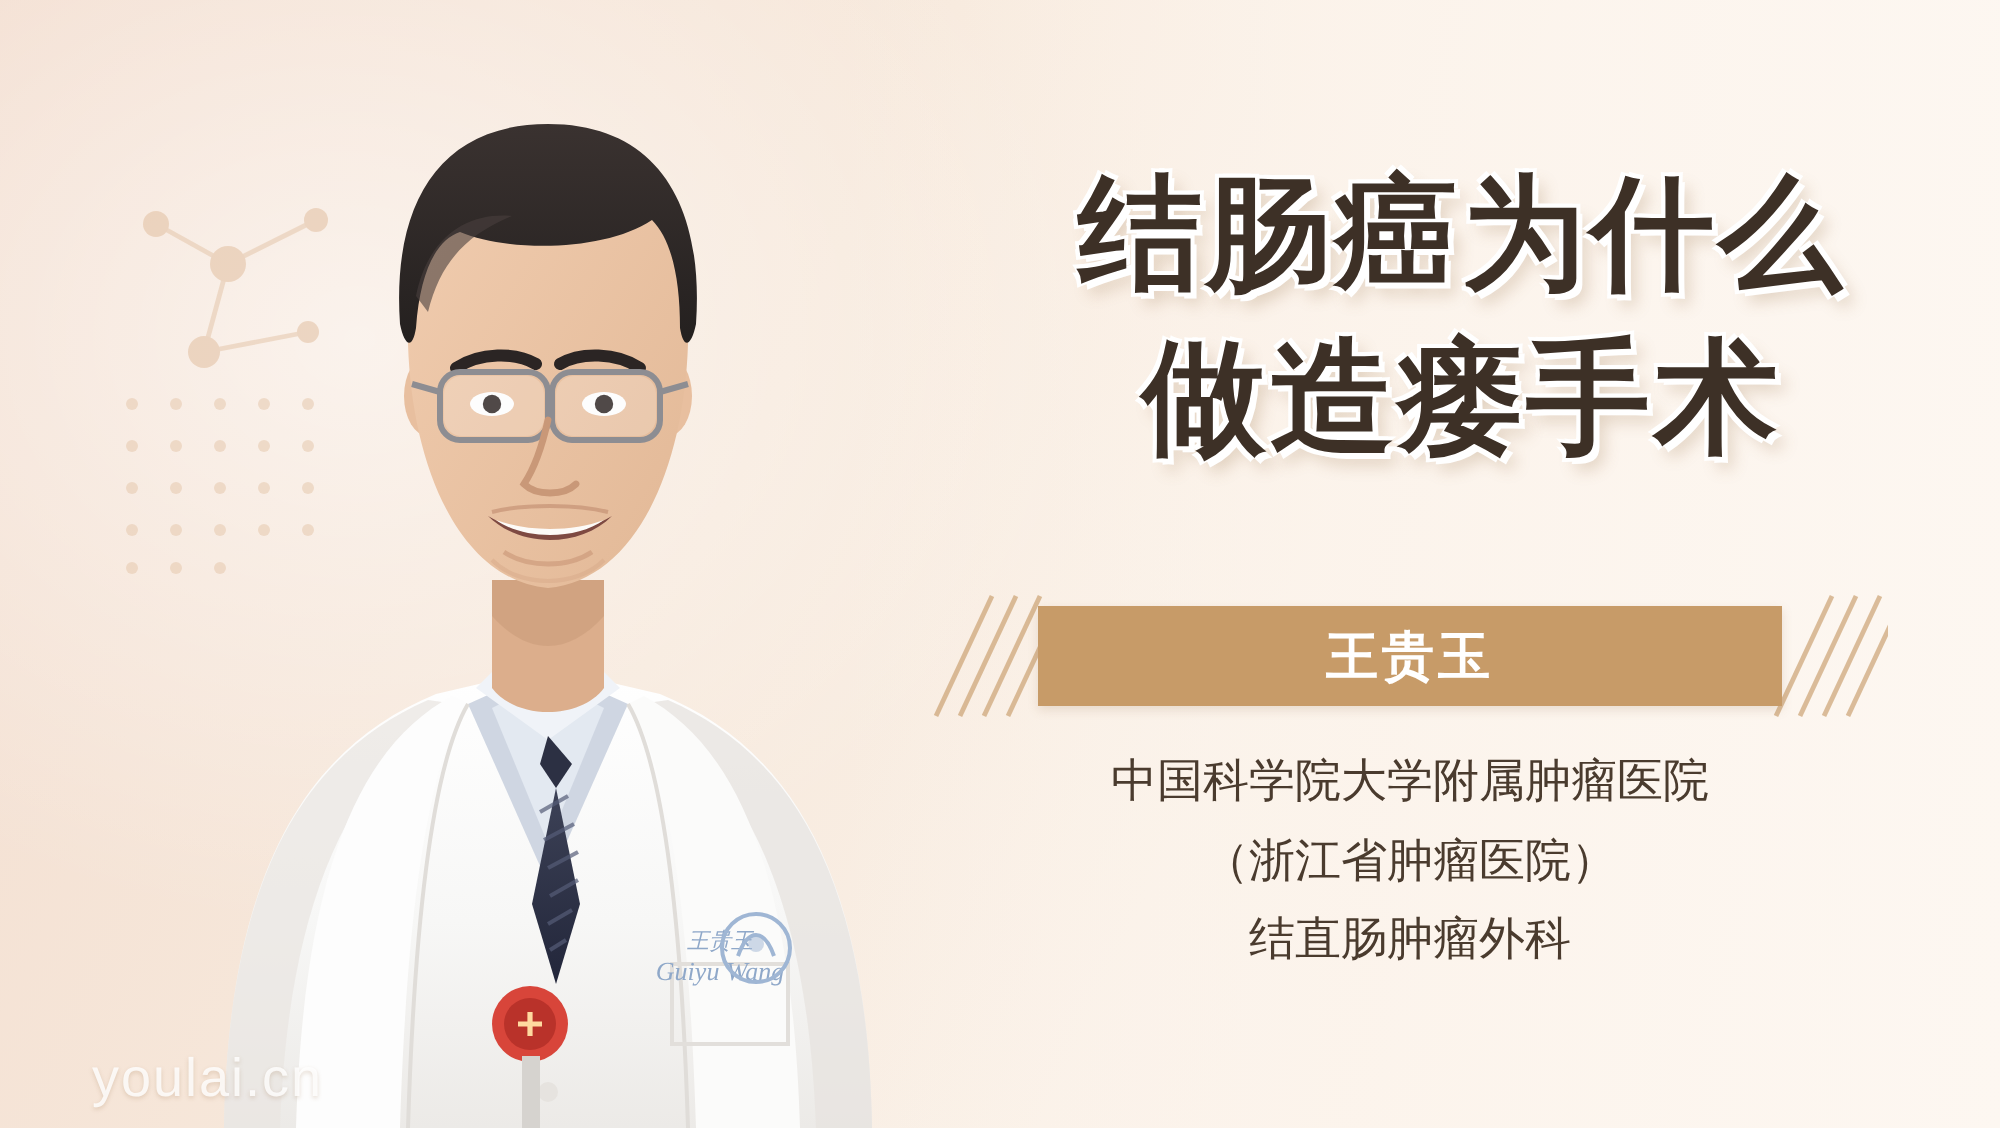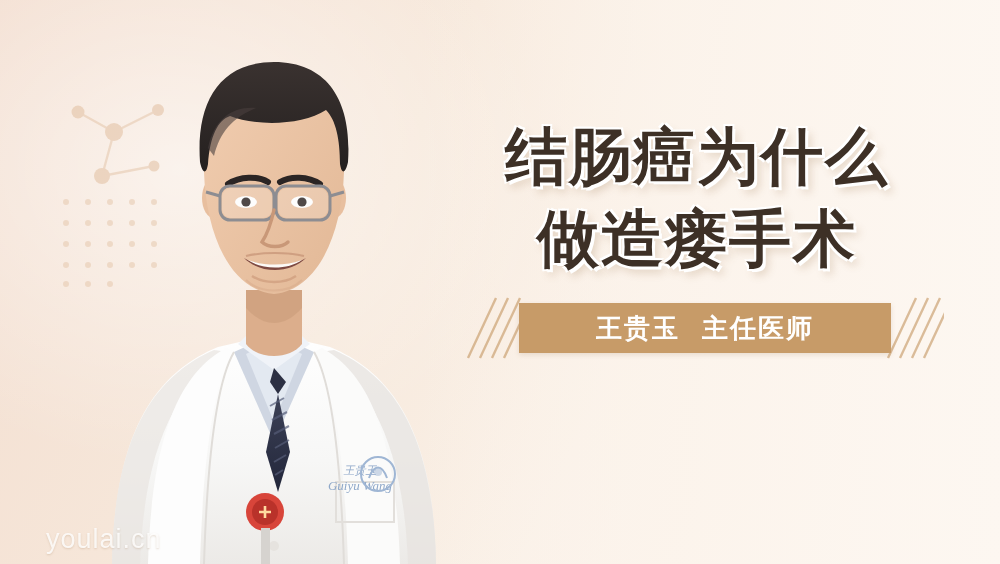--- a/index.html
+++ b/index.html
@@ -63,38 +63,37 @@
     position: absolute;
     left: 78px;
     top: 22px;
     width: 392px;
     height: 542px;
   }
 
   
   .headline {
     position: absolute;
-    left: 447px;
+    left: 481px;
     top: 76px;
     width: 500px;
     text-align: center;
     font-family: "DejaVu Sans", "Liberation Sans", sans-serif;
     font-weight: bold;
     font-size: 62px;
     line-height: 1.32;
     letter-spacing: 2px;
     color: #3d3026;
     text-shadow:
       3px 3px 0 #ffffff,
       -2px -2px 0 #ffffff,
       2px -2px 0 #ffffff,
       -2px 2px 0 #ffffff,
       5px 6px 8px rgba(150,110,70,0.28);
     white-space: pre-line;
-    margin-top: 40px;
   }
 
   .name-band {
     position: absolute;
     left: 519px;
     top: 303px;
     width: 372px;
     height: 50px;
     background: #c79b68;
     display: flex;
@@ -321,19 +320,21 @@
     <g stroke="#c79b68" stroke-width="2.4" opacity="0.85">
       <line x1="2" y1="62" x2="30" y2="2"></line>
       <line x1="14" y1="62" x2="42" y2="2"></line>
       <line x1="26" y1="62" x2="54" y2="2"></line>
       <line x1="38" y1="62" x2="66" y2="2"></line>
     </g>
   </svg>
 
   <div class="name-band">
     <span class="nm">王贵玉</span>
-    <span class="nm">主任医师</span>
   </div>
 
+  <div class="affiliation">中国科学院大学附属肿瘤医院
+（浙江省肿瘤医院）
+结直肠肿瘤外科</div>
 
   <div class="watermark">youlai.cn</div>
 
 </div>
 
 </body></html>

